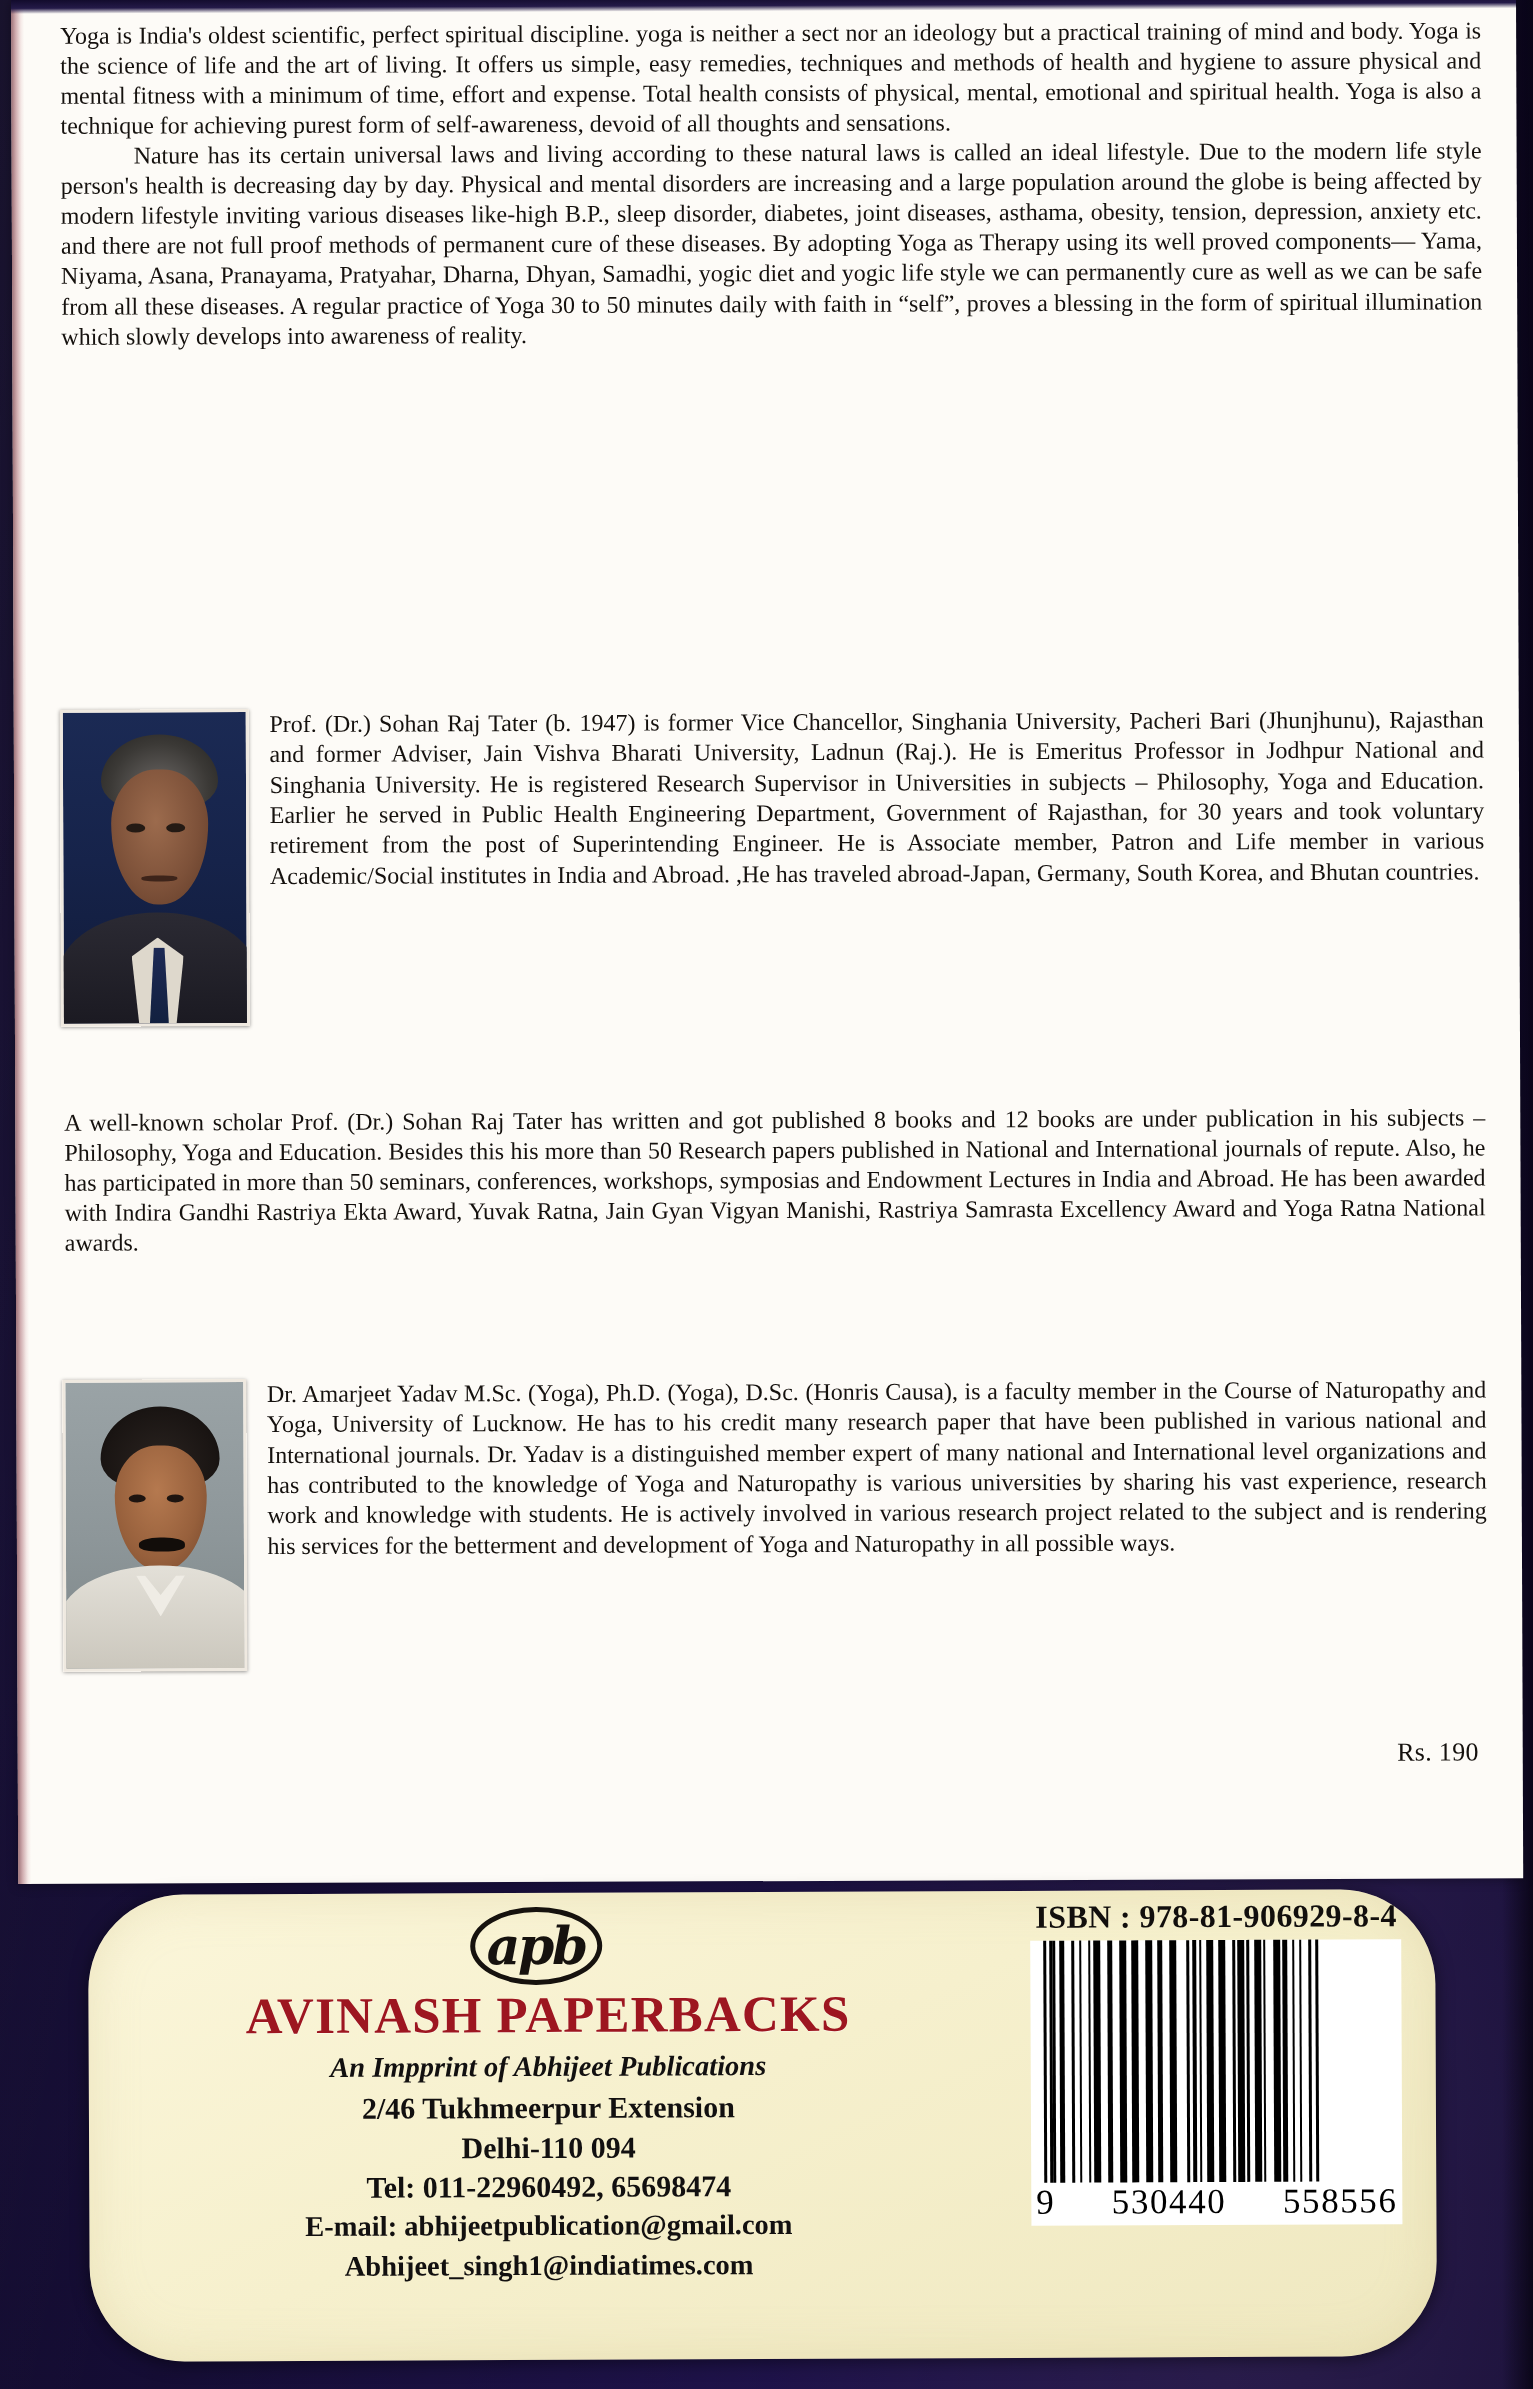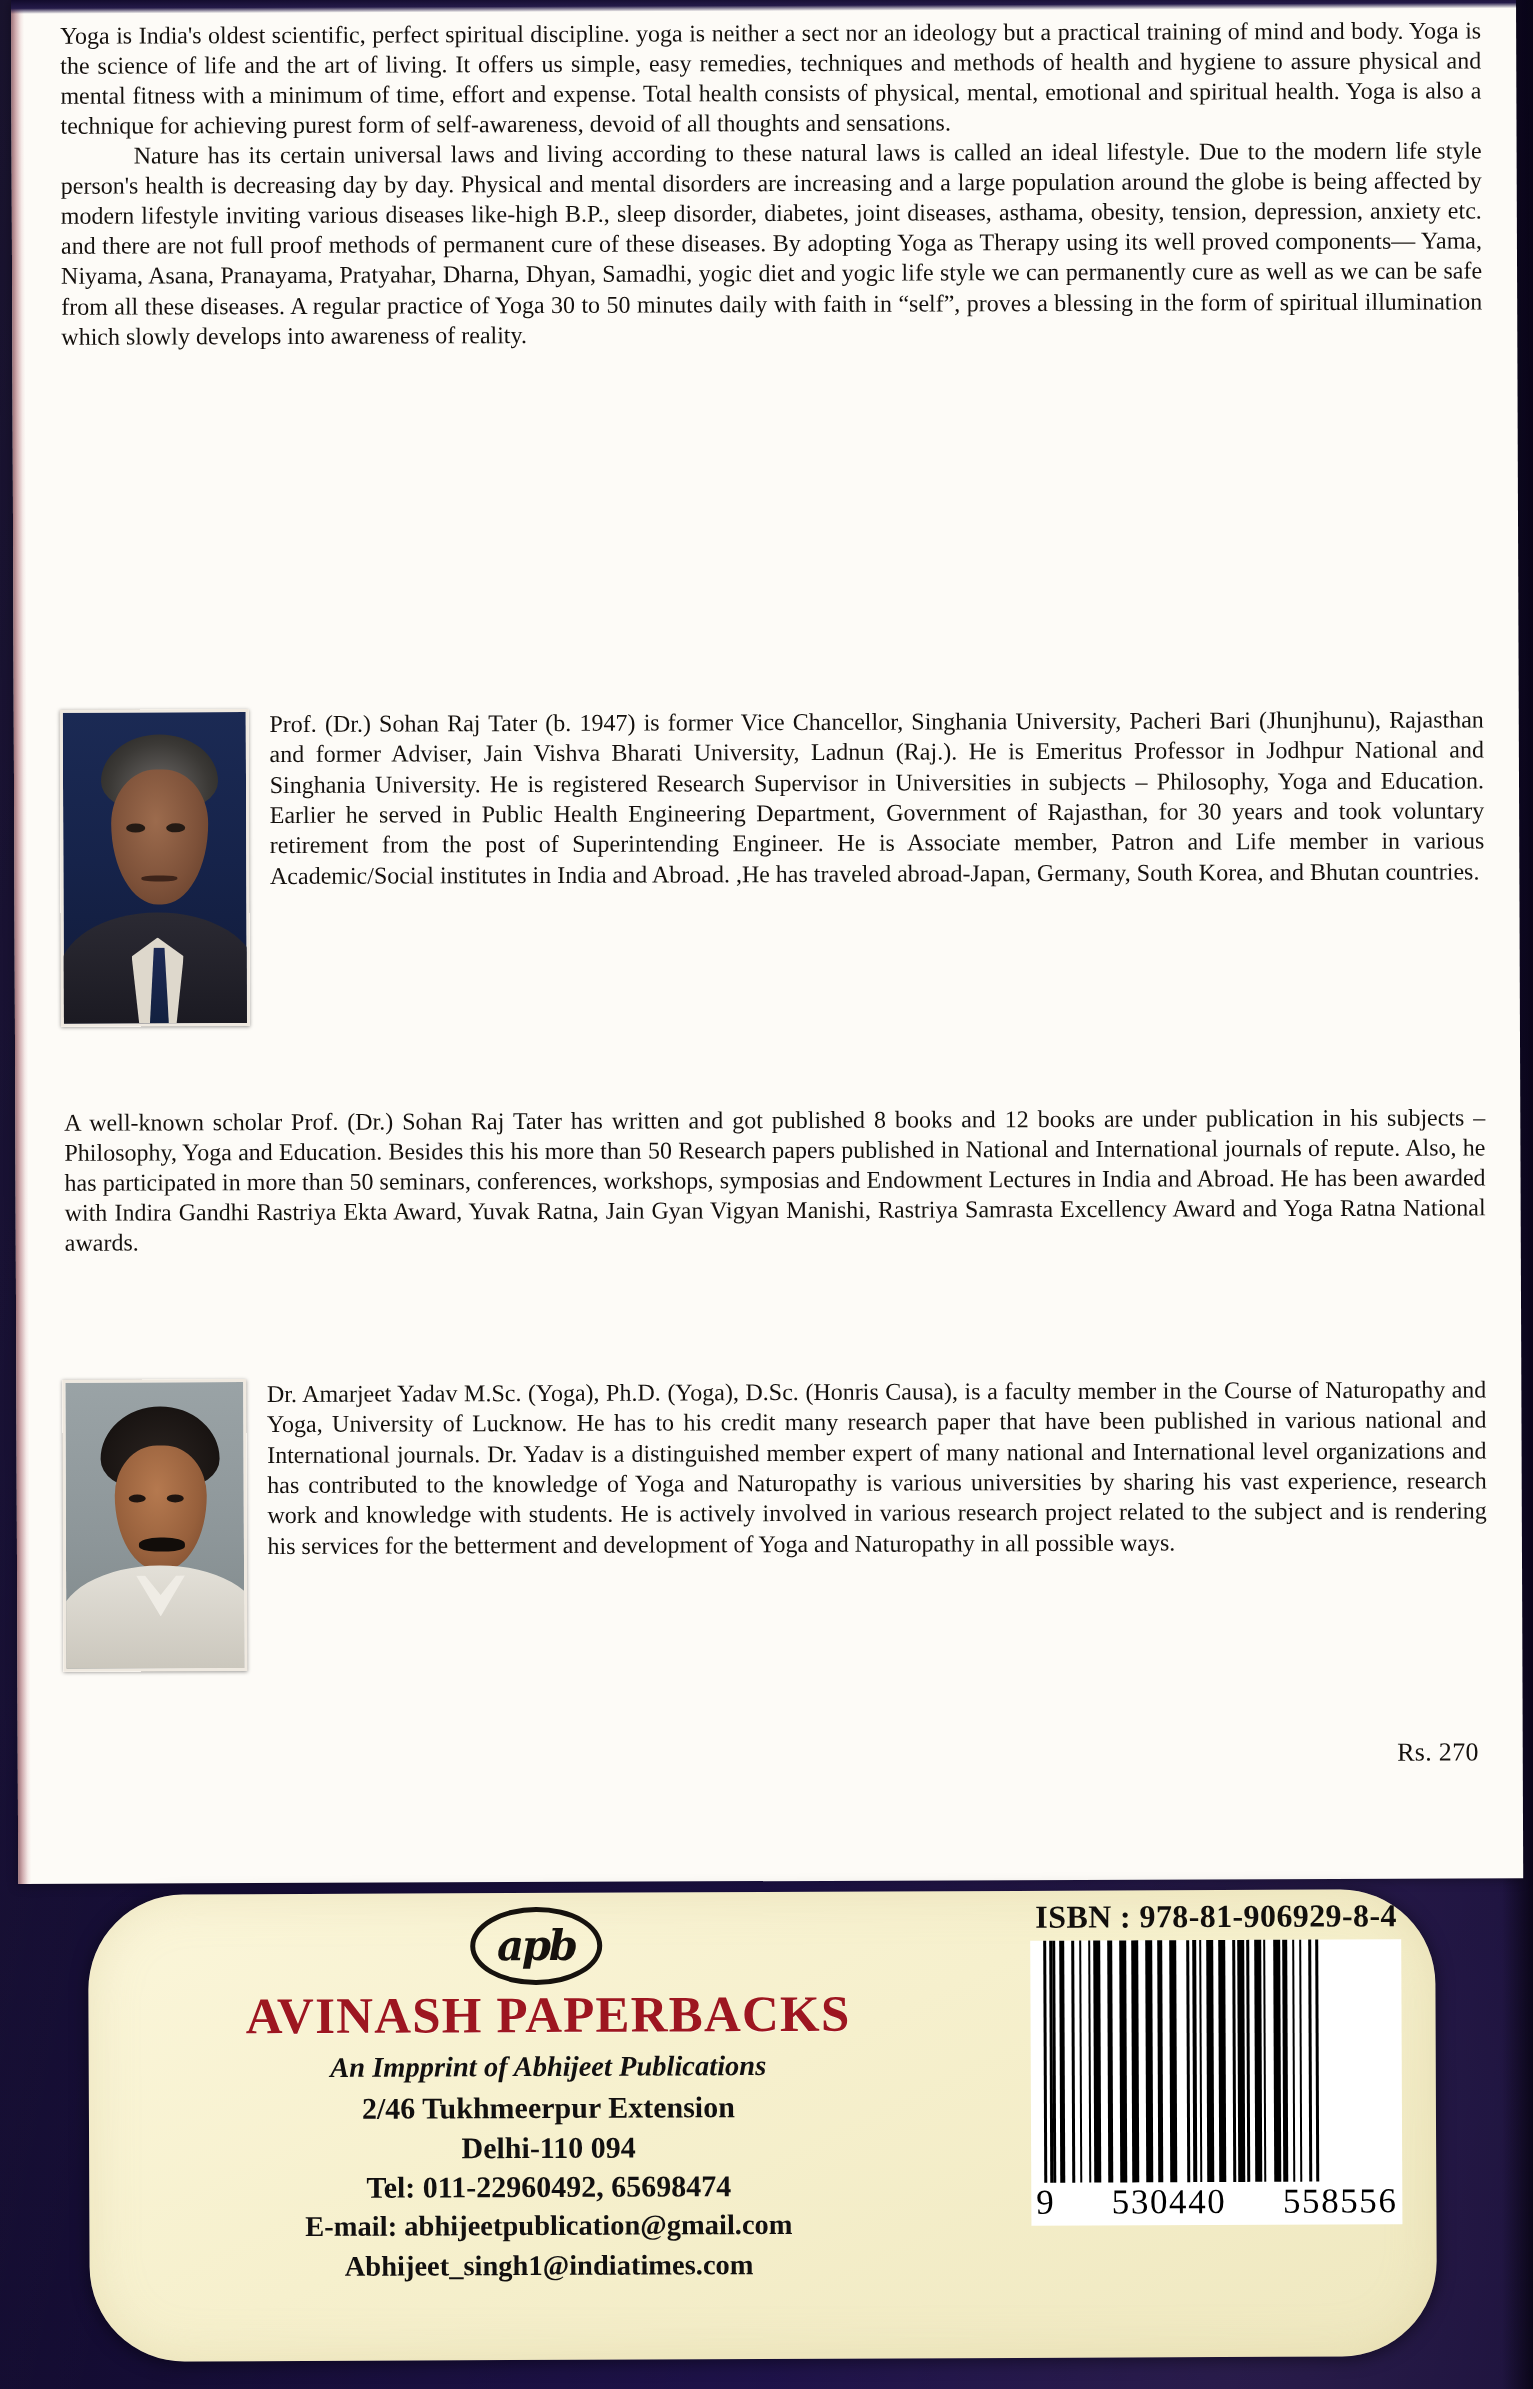--- a/index.html
+++ b/index.html
@@ -239,21 +239,21 @@
   }
   #logo-apb .glyph {
     position: absolute;
     inset: 0;
     display: flex;
     align-items: center;
     justify-content: center;
     font-family: "DejaVu Serif", serif;
     font-style: italic;
     font-weight: 700;
-    font-size: 42px;
+    font-size: 52px;
     color: #16120e;
     letter-spacing: -2.4px;
     line-height: 1;
   }
 
   #publisher-name {
     position: absolute;
     left: 0; right: 0;
     top: 93px;
     text-align: center;
@@ -357,21 +357,21 @@
       <div class="face"></div>
       <div class="eye-l"></div>
       <div class="eye-r"></div>
       <div class="moustache"></div>
       <div class="shoulders"></div>
       <div class="collar"></div>
     </div>
     <div class="bio-text">Dr. Amarjeet Yadav M.Sc. (Yoga), Ph.D. (Yoga), D.Sc. (Honris Causa), is a faculty member in the Course of Naturopathy and Yoga, University of Lucknow. He has to his credit many research paper that have been published in various national and International journals. Dr. Yadav is a distinguished member expert of many national and International level organizations and has contributed to the knowledge of Yoga and Naturopathy is various universities by sharing his vast experience, research work and knowledge with students. He is actively involved in various research project related to the subject and is rendering his services for the betterment and development of Yoga and Naturopathy in all possible ways.</div>
   </div>
 
-  <div id="price">Rs. 270</div>
+  <div id="price">Rs. 190</div>
 </div>
 
 <div id="publisher-panel">
   <div class="panel-inner">
 
     <div id="logo-apb">
       <div class="ring"></div>
       <div class="glyph">apb</div>
     </div>
 

